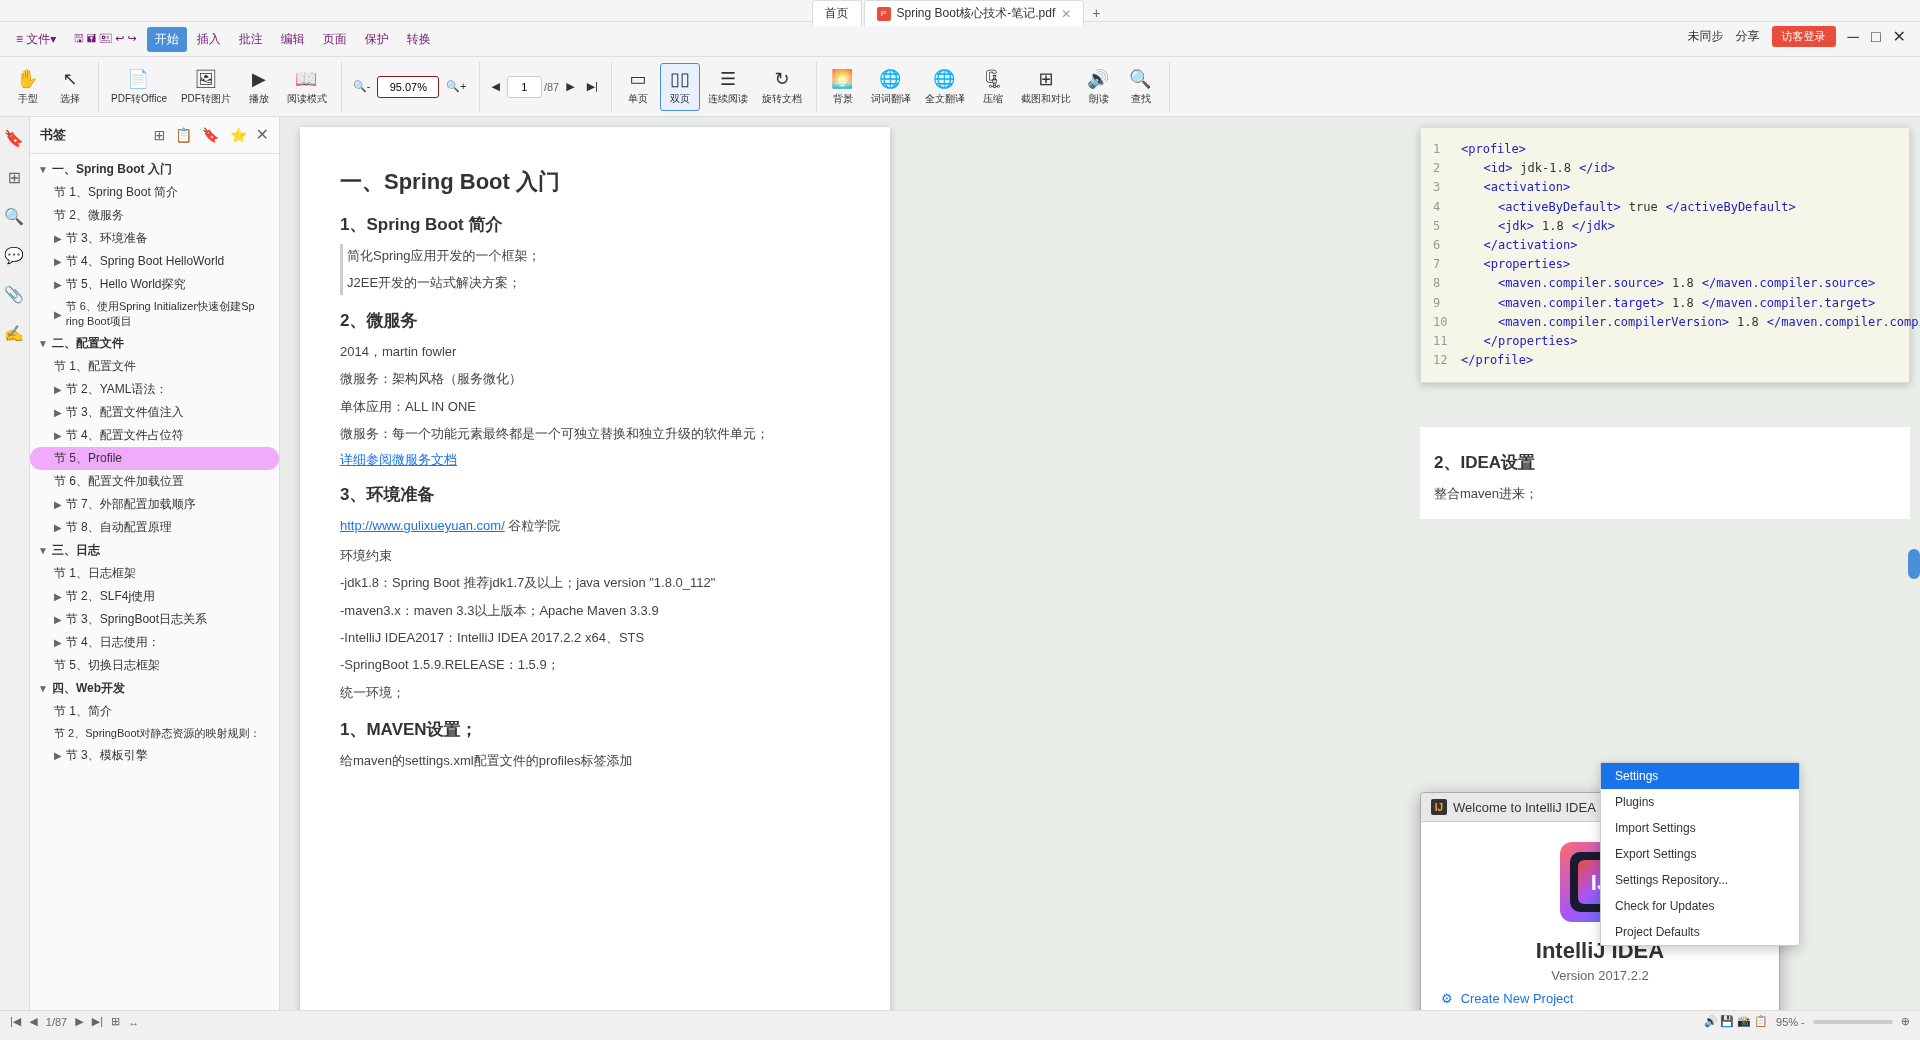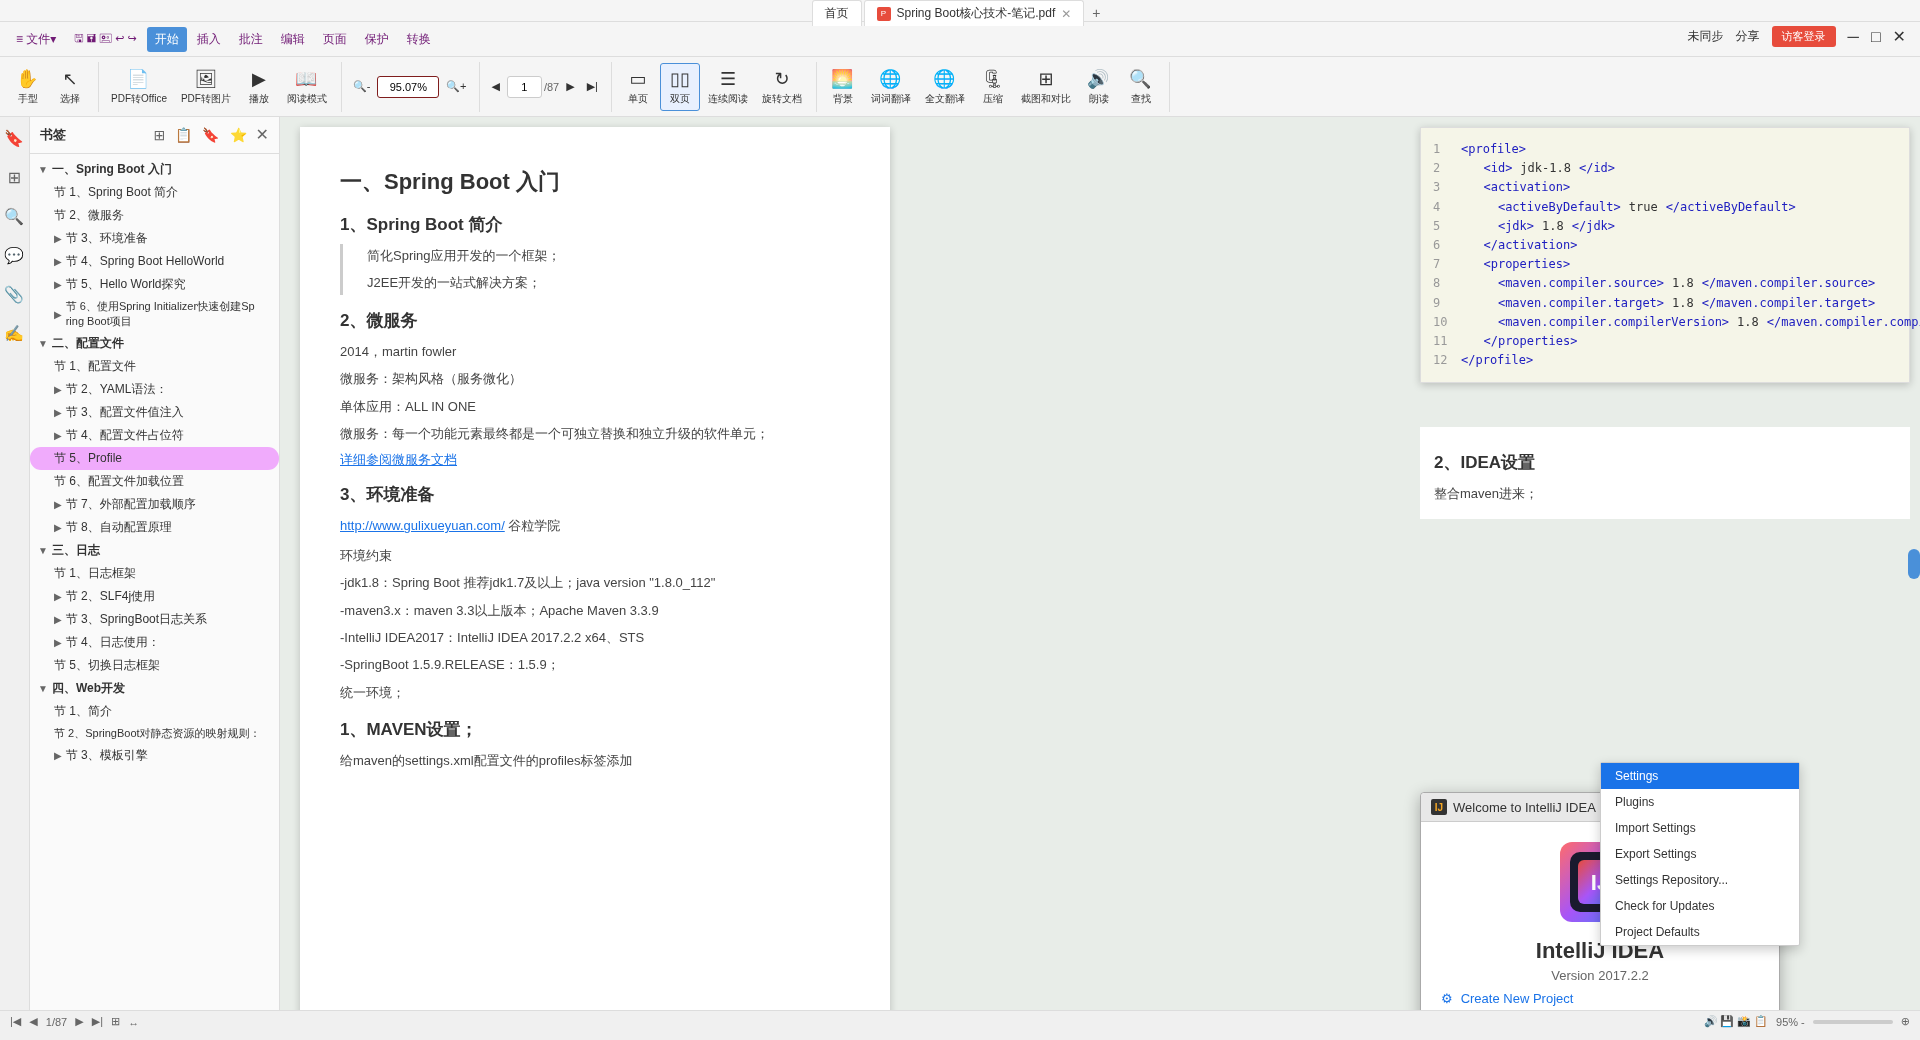--- a/index.html
+++ b/index.html
@@ -83,21 +83,21 @@
     
     .statusbar { height: 22px; background: #f0f0f0; border-top: 1px solid #ddd; display: flex; align-items: center; justify-content: space-between; padding: 0 10px; font-size: 11px; color: #666; }
     .statusbar-left { display: flex; align-items: center; gap: 8px; }
     .statusbar-right { display: flex; align-items: center; gap: 8px; }
 
     
     .pdf-h1 { font-size: 22px; font-weight: bold; color: #333; margin-bottom: 16px; }
     .pdf-h2 { font-size: 17px; font-weight: bold; color: #333; margin: 14px 0 8px 0; }
     .pdf-p { font-size: 13px; color: #444; line-height: 1.8; margin-bottom: 4px; }
     .pdf-link { color: #1a73e8; text-decoration: underline; font-size: 13px; }
-    .quote-box { border-left: 3px solid #ccc; padding-left: 24px; margin: 8px 0; }
+    .quote-box { border-left: 3px solid #ccc; padding-left: 4px; margin: 8px 0; }
 
     .intellij-dialog-wrapper { position: absolute; right: 60px; top: 335px; z-index: 100; }
   </style>
 </head>
 <body>
 
 <div class="titlebar">
   <div class="titlebar-tabs">
     <div class="tab-home">
       <span>首页</span>

